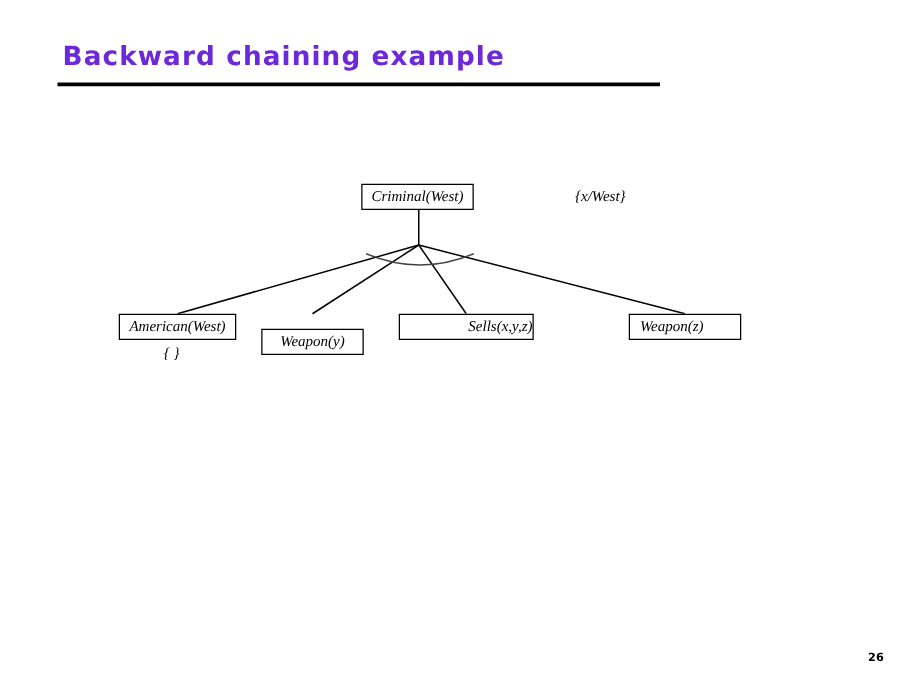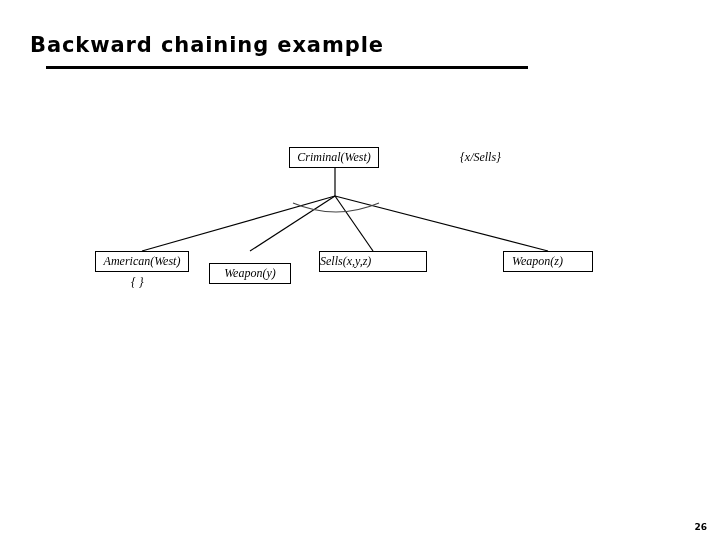--- a/index.html
+++ b/index.html
@@ -17,26 +17,26 @@
   #slide {
     position: relative;
     width: 720px;
     height: 540px;
     background: #ffffff;
   }
 
   
   #slide-title {
     position: absolute;
-    left: 30px;
+    left: 50px;
     top: 33px;
     font-family: "DejaVu Sans", "Liberation Sans", sans-serif;
     font-size: 21px;
     font-weight: bold;
-    color: #000000;
+    color: #6d28d9;
     letter-spacing: 0.9px;
     white-space: nowrap;
   }
   #title-rule {
     position: absolute;
     left: 46px;
     top: 66px;
     width: 482px;
     height: 3px;
     background: #000000;
@@ -87,22 +87,22 @@
   #node-weapon {
     left: 209px;
     top: 251px;
     width: 82px;
     margin-top: 12px;
   }
   #node-sells {
     left: 319px;
     top: 251px;
     width: 108px;
-    text-align: left;
-    padding-left: 0;
+    text-align: right;
+    padding-left: 18px;
   }
   #node-hostile {
     left: 503px;
     top: 251px;
     width: 90px;
     text-align: left;
     padding-left: 8px;
   }
 
   .subst {
@@ -151,21 +151,21 @@
       <line x1="335" y1="196" x2="142" y2="251" stroke="#000000" stroke-width="1.2"></line>
       <line x1="335" y1="196" x2="250" y2="251" stroke="#000000" stroke-width="1.2"></line>
       <line x1="335" y1="196" x2="373" y2="251" stroke="#000000" stroke-width="1.2"></line>
       <line x1="335" y1="196" x2="548" y2="251" stroke="#000000" stroke-width="1.2"></line>
 
       <path d="M 293 203 Q 336 221 379 203" fill="none" stroke="#444444" stroke-width="1.2"></path>
     </svg>
 
     <div class="node" id="node-criminal">Criminal(West)</div>
 
-    <div class="subst" id="subst-root">{x/Sells}</div>
+    <div class="subst" id="subst-root">{x/West}</div>
 
     <div class="node" id="node-american">American(West)</div>
 
     <div class="subst" id="subst-american">{ }</div>
 
     <div class="node" id="node-weapon">Weapon(y)</div>
 
     <div class="node" id="node-sells">Sells(x,y,z)</div>
 
     <div class="node" id="node-hostile">Weapon(z)</div>

